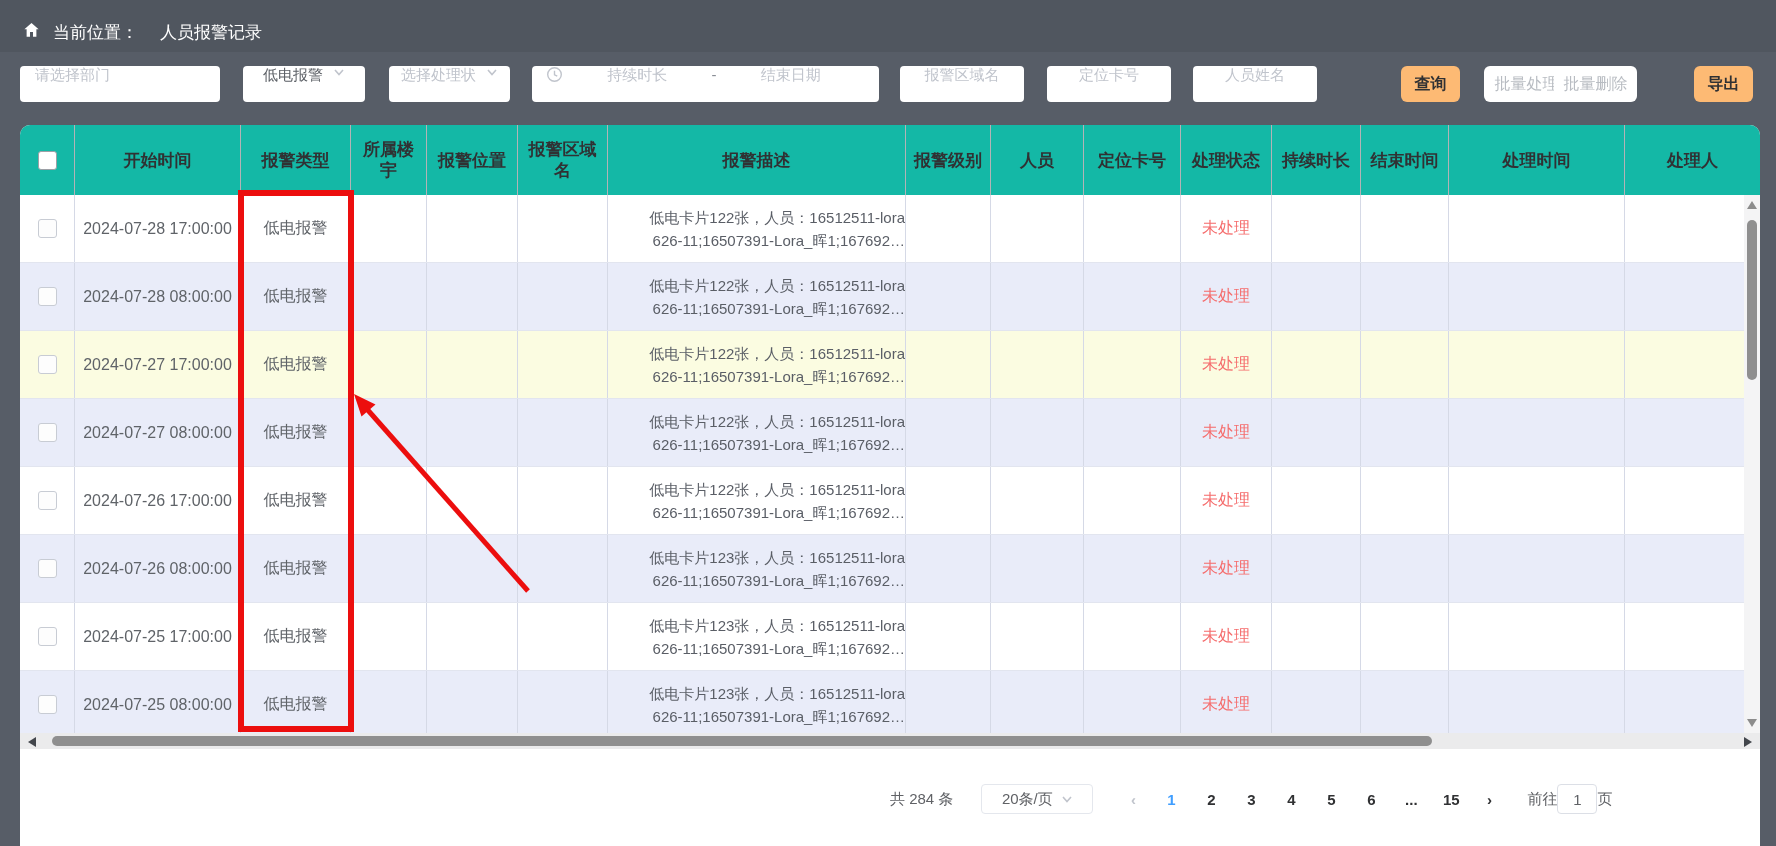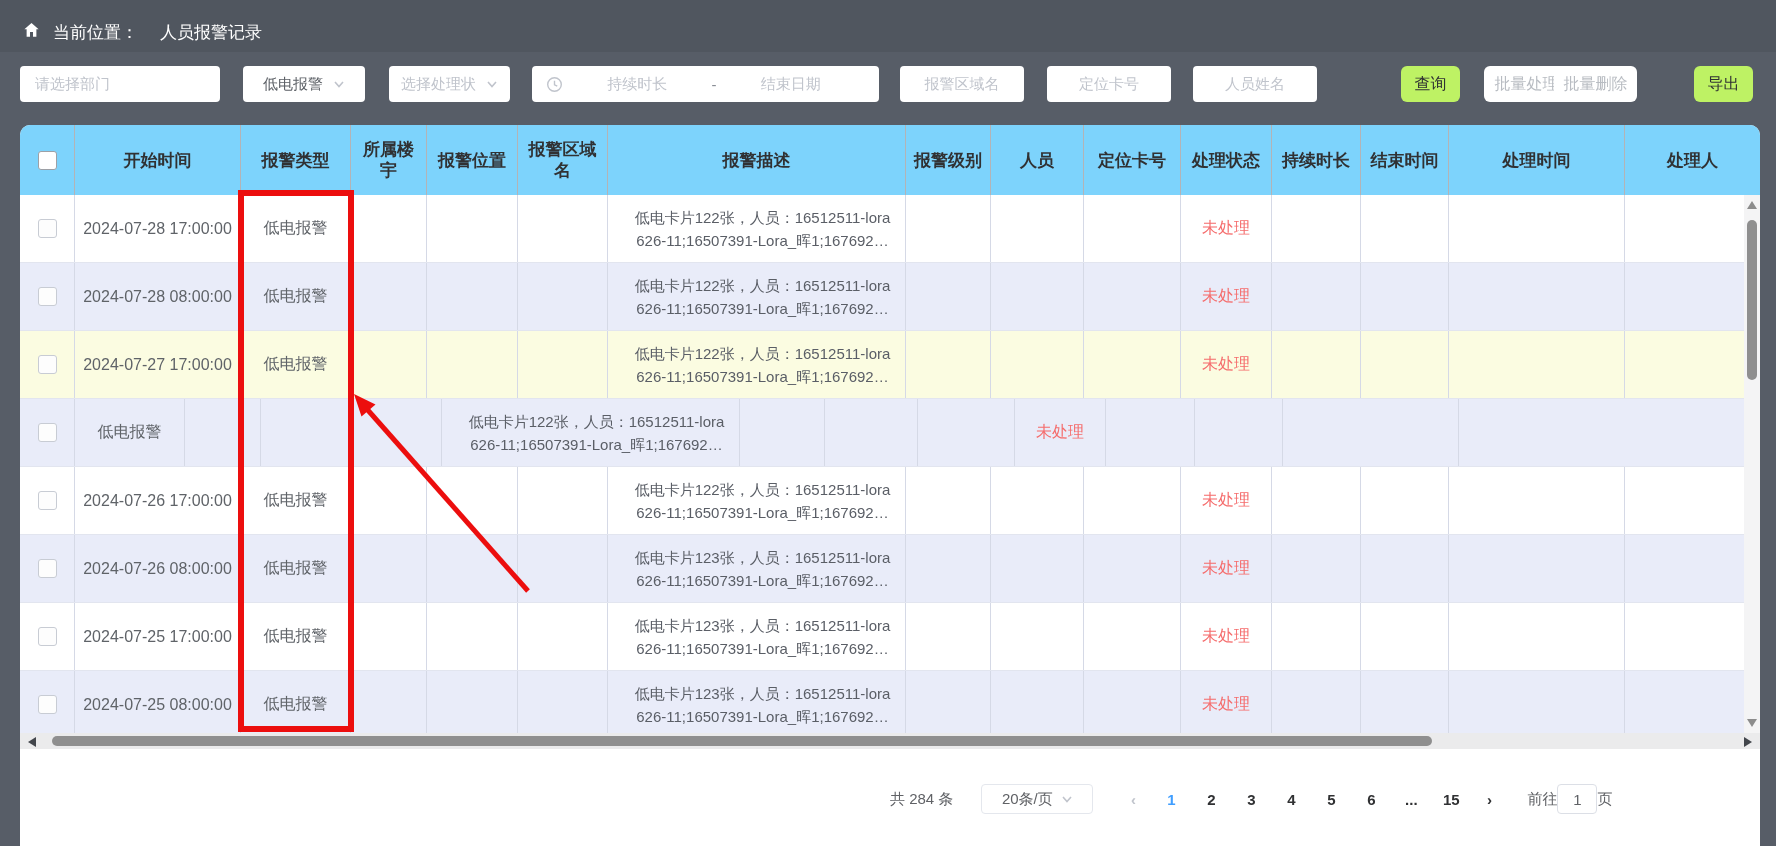--- a/index.html
+++ b/index.html
@@ -7,54 +7,54 @@
   #app {
     position:relative; width:1776px; height:846px; overflow:hidden;
     background:#575d67; font-family:"Liberation Sans", sans-serif;
   }
   
   #topbar { position:absolute; left:0; top:0; width:1776px; height:52px; background:#50565f; }
   #breadcrumb { position:absolute; left:22px; top:21px; display:flex; gap:12px; color:#ffffff; font-size:17px; }
   #breadcrumb .crumb-gap { margin-left:10px; }
   
   #filterbar { position:absolute; left:0; top:66px; width:1776px; height:36px; }
-  .f-item { position:absolute; top:0; height:36px; background:#ffffff; border-radius:4px; display:flex; align-items:center; font-size:15px; }
+  .f-item { position:absolute; top:0; height:36px; background:#ffffff; border-radius:4px; display:flex; font-size:15px; }
   .placeholder { color:#c0c4cc; }
   .f-input-pad { padding-left:15px; }
   .f-center { justify-content:center; }
   .sel-value { color:#5c6066; }
   .chevron { width:12px; height:12px; margin-left:10px; flex:0 0 auto; }
   #f-dept { left:20px; width:200px; }
   #f-type { left:243px; width:122px; justify-content:center; }
   #f-status { left:389px; width:121px; justify-content:center; }
   #f-date { left:532px; width:347px; padding:0 14px; }
   #f-date .date-seg { flex:1; text-align:center; }
   #f-area { left:900px; width:124px; }
   #f-card { left:1047px; width:124px; }
   #f-name { left:1193px; width:124px; }
   .btn { position:absolute; top:0; height:36px; border:none; border-radius:6px; font-size:16px; cursor:pointer; font-family:inherit; }
-  .btn-yellow { background:#bef264; color:#303133; font-weight:normal; }
+  .btn-yellow { background:#fdba74; color:#303133; font-weight:bold; }
   .btn-plain { background:#ffffff; color:#b8bcc2; }
   #b-query { left:1401px; width:59px; }
   #b-process { left:1484px; width:85px; }
   #b-delete { left:1554px; width:83px; }
   #b-export { left:1694px; width:59px; }
   
   #panel { position:absolute; left:20px; top:125px; width:1740px; height:721px; background:#ffffff; border-radius:10px 10px 0 0; }
-  #thead { position:absolute; left:0; top:0; width:1740px; height:70px; display:flex; background:#7dd3fc; border-radius:10px 10px 0 0; overflow:hidden; }
+  #thead { position:absolute; left:0; top:0; width:1740px; height:70px; display:flex; background:#14b8a6; border-radius:10px 10px 0 0; overflow:hidden; }
   .th { display:flex; align-items:center; justify-content:center; text-align:center; font-size:17px; font-weight:bold; color:#303133; border-right:1px solid #b3b3b6; padding:0 4px; line-height:21px; }
   .th:last-child { border-right:none; }
   #tbody { position:absolute; left:0; top:70px; width:1724px; }
   .tr { display:flex; width:1724px; height:68px; border-bottom:1px solid #e2e5ef; }
   .tr.bg-white { background:#ffffff; }
   .tr.bg-blue { background:#e9ecf9; }
   .tr.bg-yellow { background:#fbfce1; }
   .td { display:flex; align-items:center; justify-content:center; font-size:16px; color:#5f6368; border-right:1px solid #d5d9e6; overflow:hidden; }
   .td:last-child { border-right:none; }
-  .td-desc { flex-direction:column; align-items:center; justify-content:center; padding-left:12px; font-size:15px; line-height:23px; color:#5a5e66; }
+  .td-desc { flex-direction:column; align-items:flex-end; justify-content:center; padding-left:12px; font-size:15px; line-height:23px; color:#5a5e66; }
   .td-status { color:#f56c6c; }
   
   .c0{width:55px;} .c1{width:166px;} .c2{width:110px;} .c3{width:76px;} .c4{width:91px;}
   .c5{width:90px;} .c6{width:298px;} .c7{width:85px;} .c8{width:93px;} .c9{width:97px;}
   .c10{width:91px;} .c11{width:89px;} .c12{width:88px;} .c13{width:176px;} .c14{width:119px;}
   #thead .c14{width:135px;}
   .checkbox { width:19px; height:19px; border-radius:3px; background:#fdfdfd; border:1px solid #c8ccd4; }
   #thead .checkbox { background:#ffffff; border-color:#9da0a6; }
   
   #vscroll { position:absolute; right:0; top:70px; width:16px; height:538px; background:#f4f4f5; }
@@ -225,20 +225,21 @@
     <div class="td c10 td-status">未处理</div>
     <div class="td c11"></div>
     <div class="td c12"></div>
     <div class="td c13"></div>
     <div class="td c14"></div>
   </div>
         <div class="tr bg-blue">
     <div class="td c0">
             <span class="checkbox"></span>
           </div>
+    <div class="td c1">2024-07-27 08:00:00</div>
     <div class="td c2">低电报警</div>
     <div class="td c3"></div>
     <div class="td c4"></div>
     <div class="td c5"></div>
     <div class="td c6 td-desc">
       <div>低电卡片122张，人员：16512511-lora</div>
       <div>626-11;16507391-Lora_晖1;167692…</div>
     </div>
     <div class="td c7"></div>
     <div class="td c8"></div>

